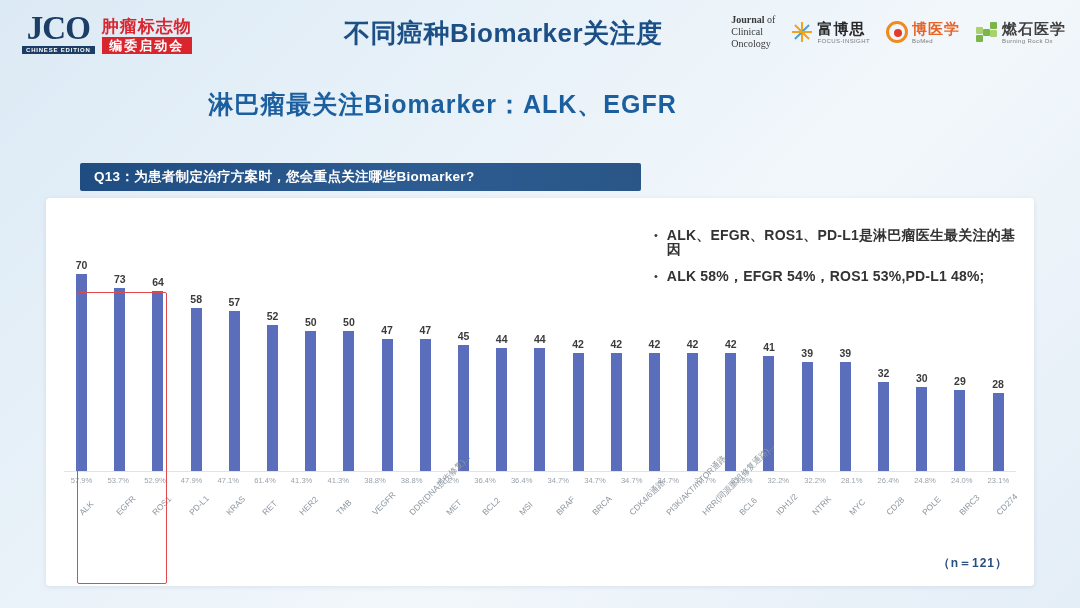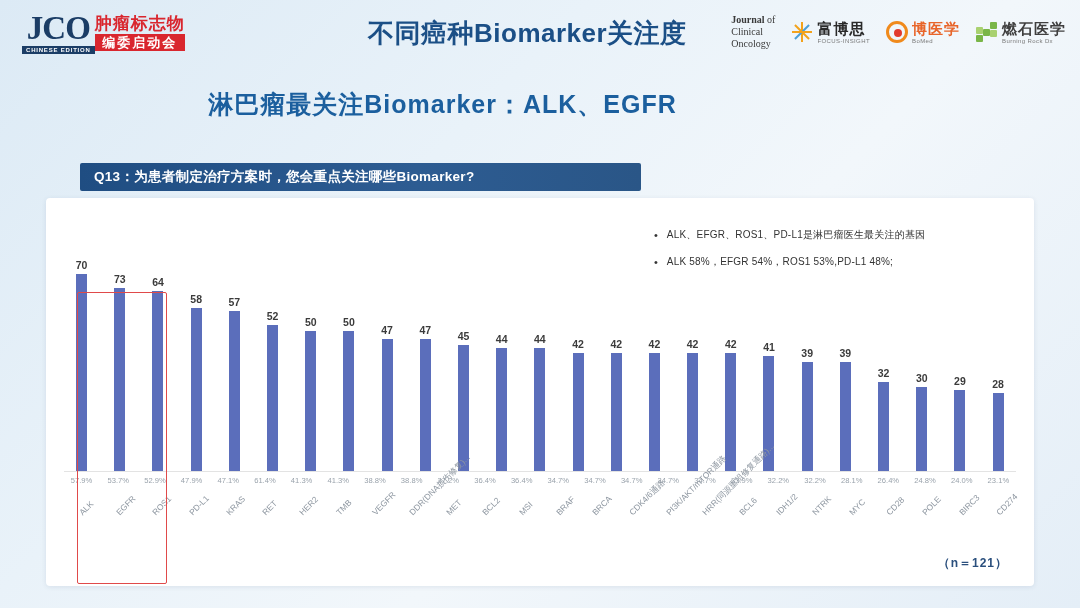--- a/index.html
+++ b/index.html
@@ -6,31 +6,31 @@
   body{
     width:1080px;height:608px;overflow:hidden;
     font-family:"Liberation Sans","DejaVu Sans",sans-serif;
     background:linear-gradient(135deg,#dceaf5 0%,#e9f2f9 35%,#f2f7fb 60%,#e4eef7 100%);
     position:relative;
   }
   .slide{position:absolute;inset:0;}
 
   
   .header{position:absolute;left:0;top:0;width:1080px;height:78px;}
-  .logo-left{position:absolute;left:22px;top:12px;display:flex;align-items:center;}
+  .logo-left{position:absolute;left:22px;top:12px;display:flex;align-items:flex-end;gap:7px;}
   .jco{font-family:"Liberation Serif","DejaVu Serif",serif;font-size:33px;font-weight:700;
        color:#1b3d66;letter-spacing:-1px;line-height:1;}
   .jco-wrap{display:flex;flex-direction:column;align-items:center;}
   .jco-sub{margin-top:1px;background:#1b3d66;color:#fff;font-size:6px;letter-spacing:.8px;
            padding:1px 4px;font-weight:700;}
   .cn-logo{display:flex;flex-direction:column;gap:2px;}
   .cn-logo-1{color:#d9262e;font-size:17px;font-weight:700;letter-spacing:1px;line-height:1;}
   .cn-logo-2{background:#d9262e;color:#fff;font-size:13px;font-weight:700;letter-spacing:2px;
              line-height:1;padding:2px 3px;text-align:center;}
-  .title-main{position:absolute;left:368px;top:16px;font-size:26px;font-weight:700;color:#1b4f86;
+  .title-main{position:absolute;left:344px;top:16px;font-size:26px;font-weight:700;color:#1b4f86;
               letter-spacing:.5px;}
   .logo-right{position:absolute;right:14px;top:14px;display:flex;align-items:center;gap:16px;}
   .jco-journal{font-family:"Liberation Serif","DejaVu Serif",serif;color:#3a3a3a;font-size:10px;
                line-height:12px;}
   .jco-journal b{font-weight:700;}
   .brand{display:flex;align-items:center;gap:4px;}
   .brand-txt{display:flex;flex-direction:column;line-height:1;}
   .brand-cn{font-size:15px;font-weight:700;color:#2a2a2a;letter-spacing:1px;}
   .brand-en{font-size:6px;color:#7a7a7a;letter-spacing:.4px;margin-top:2px;}
   .brand-cn.orange{color:#e8652a;}
@@ -61,21 +61,21 @@
            background:linear-gradient(90deg,#1f4d82 0%,#2d5c92 60%,#2a5687 100%);
            border-radius:2px;display:flex;align-items:center;padding-left:14px;box-sizing:border-box;}
   .qbanner span{color:#fff;font-size:13.5px;font-weight:700;letter-spacing:.3px;}
 
   
   .card{position:absolute;left:46px;top:198px;width:988px;height:388px;background:#fff;
         border-radius:4px;box-shadow:0 1px 5px rgba(40,70,110,.10);}
   .bullets{position:absolute;left:608px;top:30px;width:370px;}
   .bullet{display:flex;gap:9px;margin-bottom:13px;align-items:flex-start;}
   .bullet .dot{color:#333;font-size:11px;line-height:14px;}
-  .bullet .btxt{font-size:10px;font-weight:400;color:#333;line-height:14px;letter-spacing:.2px;}
+  .bullet .btxt{font-size:14px;font-weight:700;color:#333;line-height:14px;letter-spacing:.2px;}
   .nnote{position:absolute;right:26px;bottom:14px;font-size:12px;font-weight:700;color:#2a4f7d;
          letter-spacing:1px;}
 
   
   .plot{position:absolute;left:18px;top:48px;width:952px;height:262px;}
   .bars{position:absolute;left:0;bottom:36px;width:952px;height:212px;display:flex;
         align-items:flex-end;justify-content:space-between;}
   .col{width:35.2px;height:100%;position:relative;display:flex;flex-direction:column;
        align-items:center;justify-content:flex-end;}
   .vlabel{position:absolute;font-size:10.5px;color:#3b3b3b;font-weight:700;}

